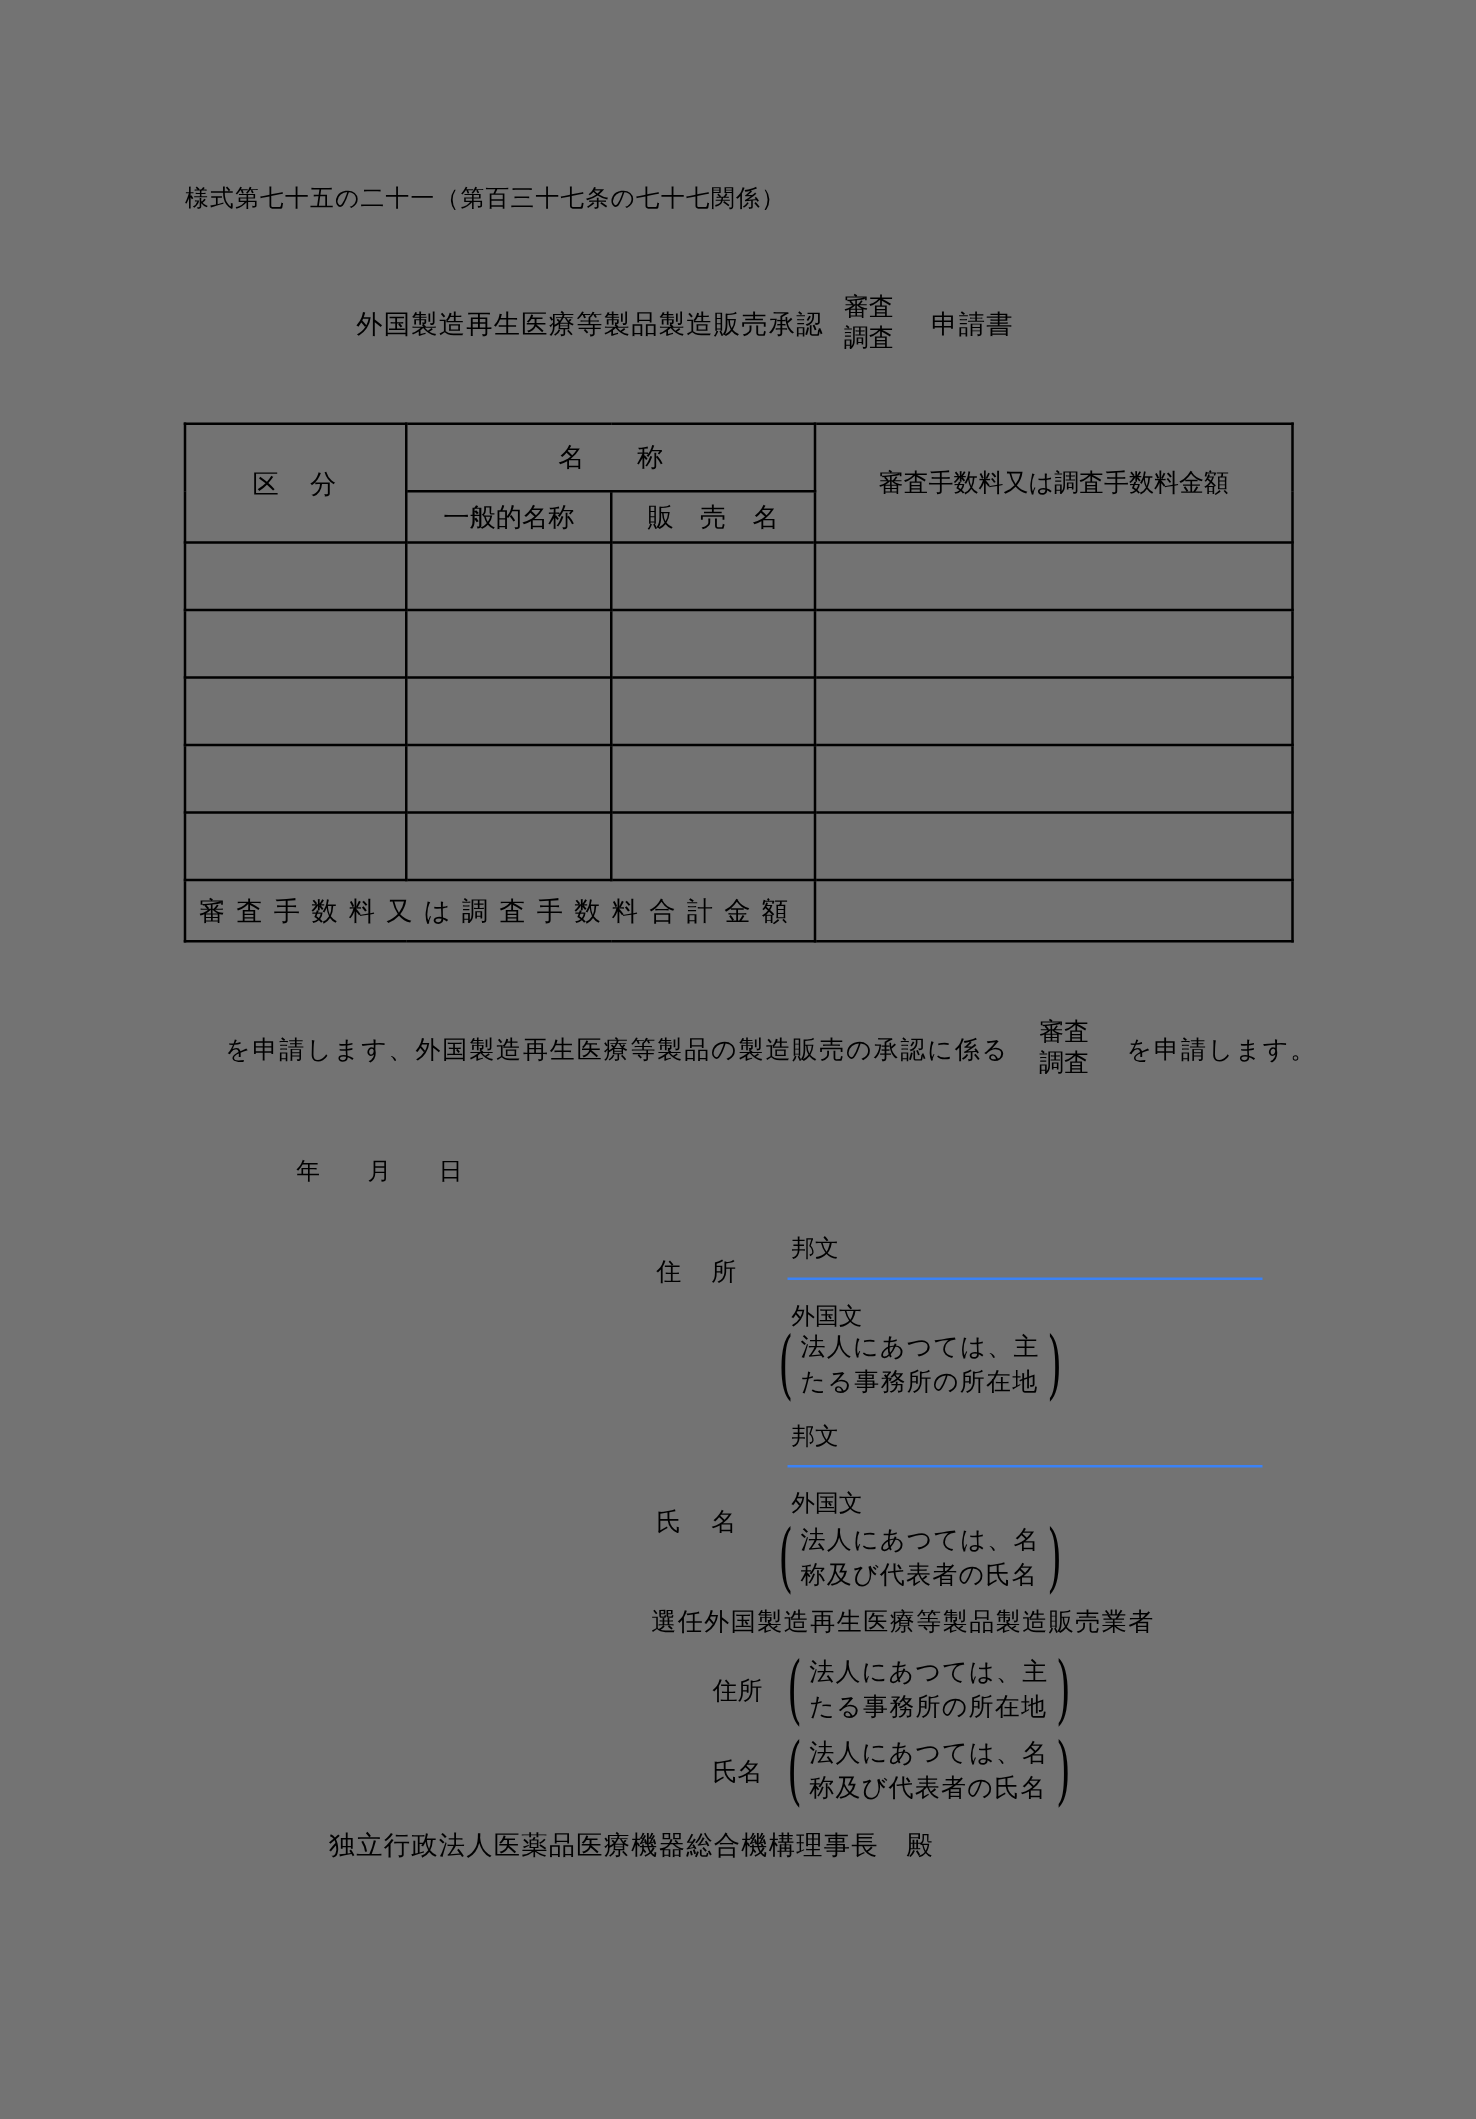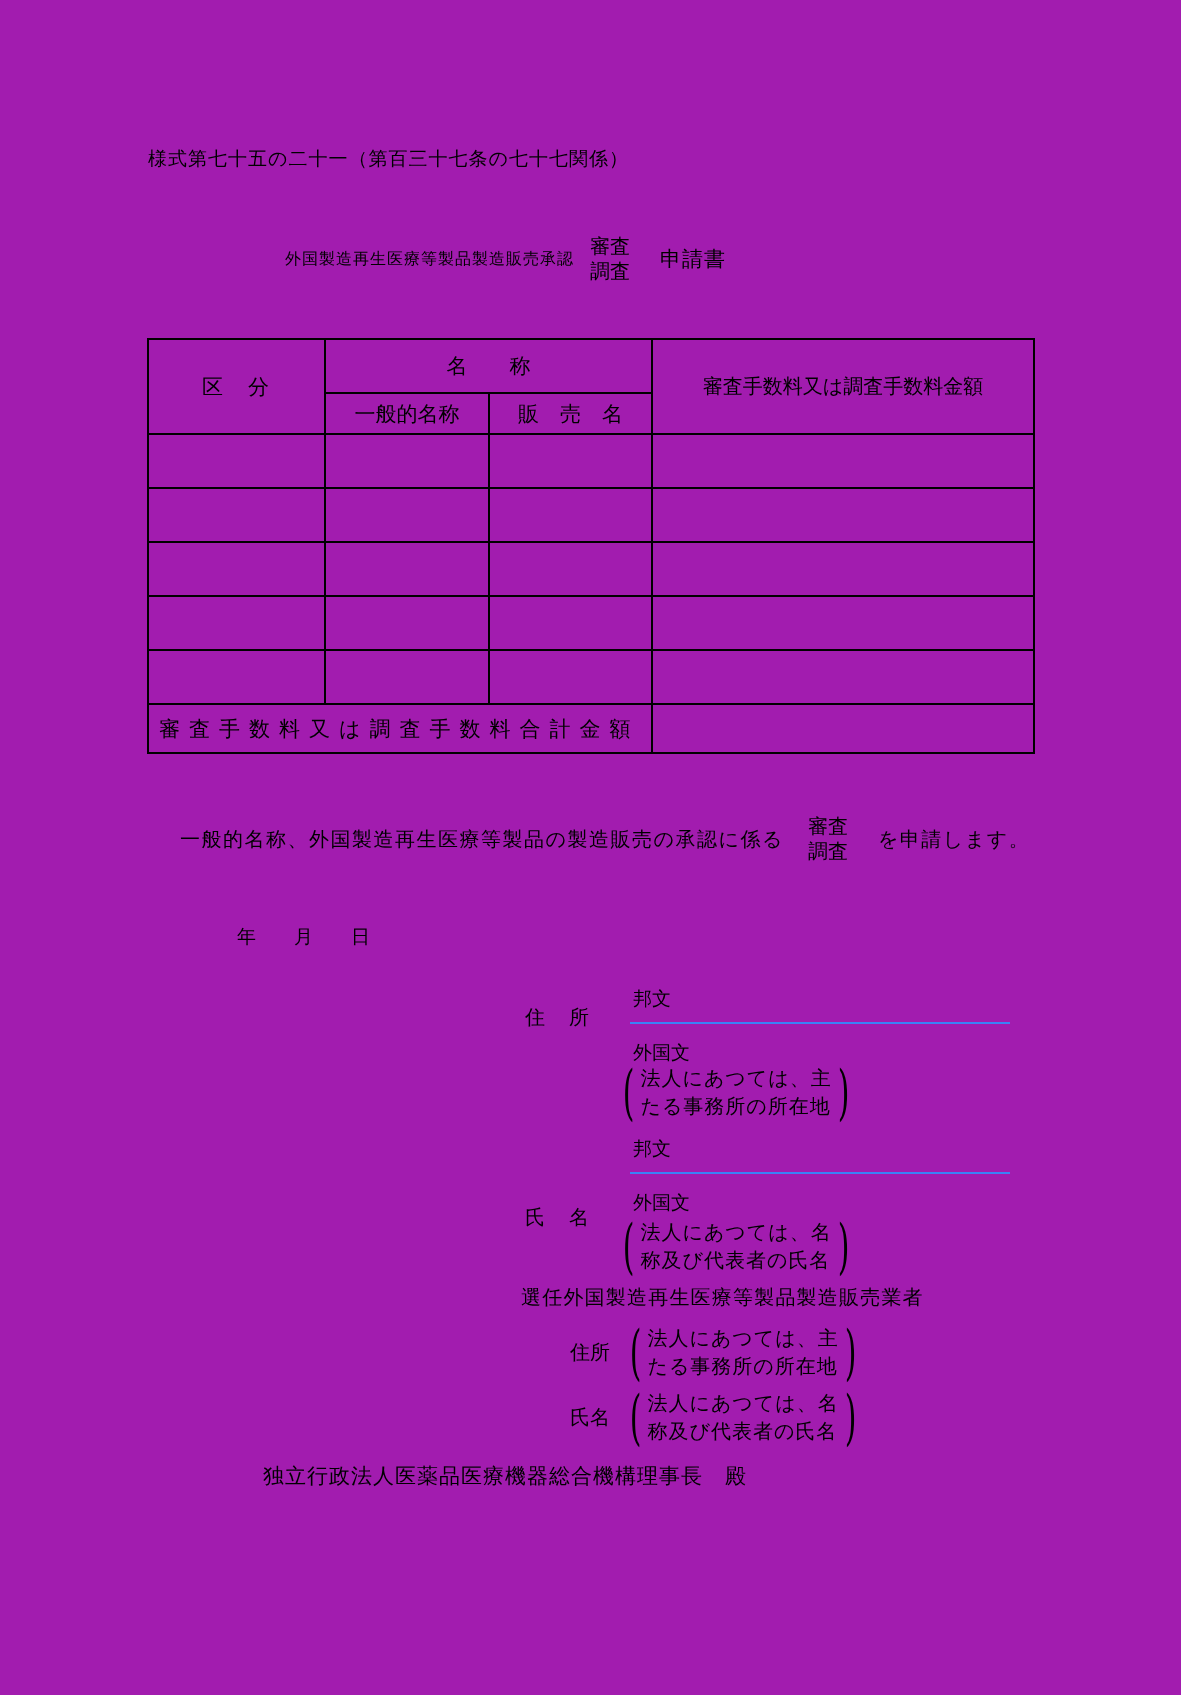--- a/index.html
+++ b/index.html
@@ -1,30 +1,30 @@
 <!DOCTYPE html>
 <html><head>
 <meta charset="utf-8">
 <style>
   html,body{margin:0;padding:0;background:#fbfbfb;}
   .page{
     position:relative;
     width:1181px;height:1695px;
-    background:#a21caf;
+    background:#737373;
     font-family:"Liberation Serif","DejaVu Serif",serif;
     color:#000;
     overflow:hidden;
   }
   .abs{position:absolute;white-space:nowrap;}
 
   .form-number{left:148px;top:146px;font-size:19px;letter-spacing:1px;}
 
   
   .title-row{left:285px;top:234px;display:flex;align-items:center;}
-  .title-main{font-size:16px;letter-spacing:1px;}
+  .title-main{font-size:21px;letter-spacing:1px;}
   .fraction{display:inline-flex;flex-direction:column;text-align:center;}
   .title-row .fraction{margin-left:16px;font-size:20px;line-height:25px;}
   .title-suffix{margin-left:30px;font-size:21px;letter-spacing:1px;}
 
   
   .fee-table{
     position:absolute;left:147px;top:338px;
     border-collapse:collapse;table-layout:fixed;
     width:886px;
   }
@@ -132,21 +132,21 @@
       <td></td>
     </tr>
     <tr class="total-row">
       <td colspan="3" class="total-label">審査手数料又は調査手数料合計金額</td>
       <td></td>
     </tr>
   </tbody>
     </table>
 
   <div class="abs statement-row">
-    <span class="statement-before">一般的名称、外国製造再生医療等製品の製造販売の承認に係る</span>
+    <span class="statement-before">を申請します、外国製造再生医療等製品の製造販売の承認に係る</span>
     <span class="fraction">
       <span>審査</span>
       <span>調査</span>
     </span>
     <span class="statement-after">を申請します。</span>
   </div>
 
   <div class="abs date-line">年　　月　　日</div>
 
   <div class="abs label-big" style="left:525px;top:1004px;">住　所</div>

